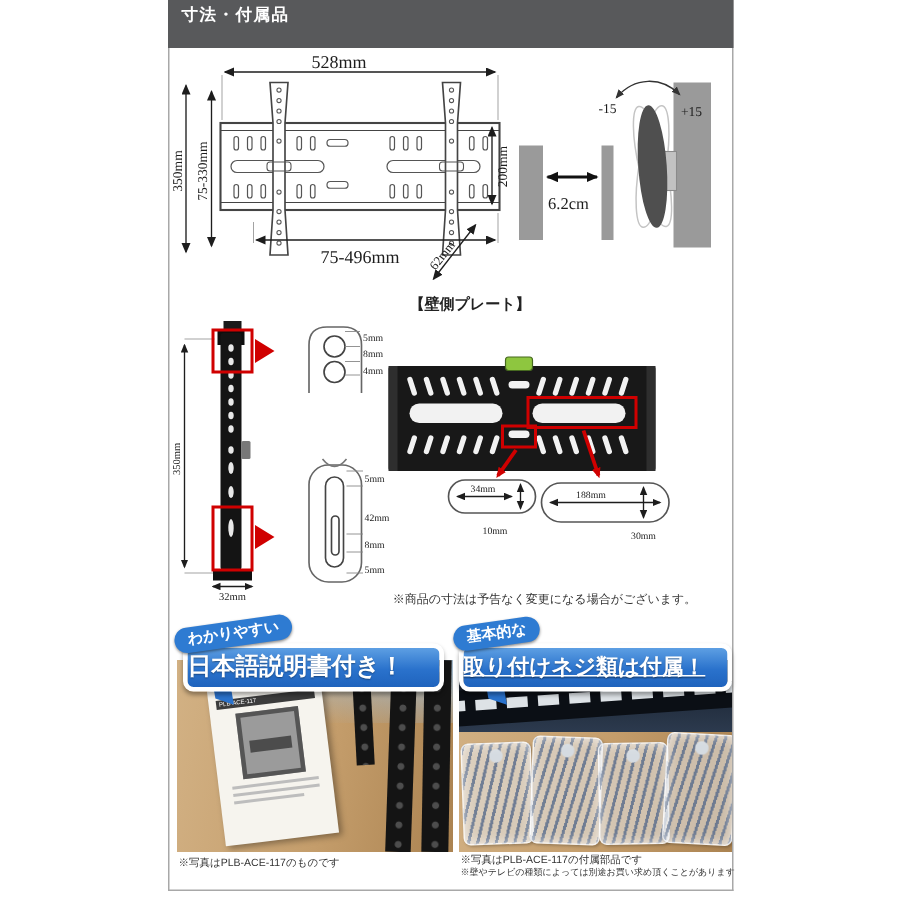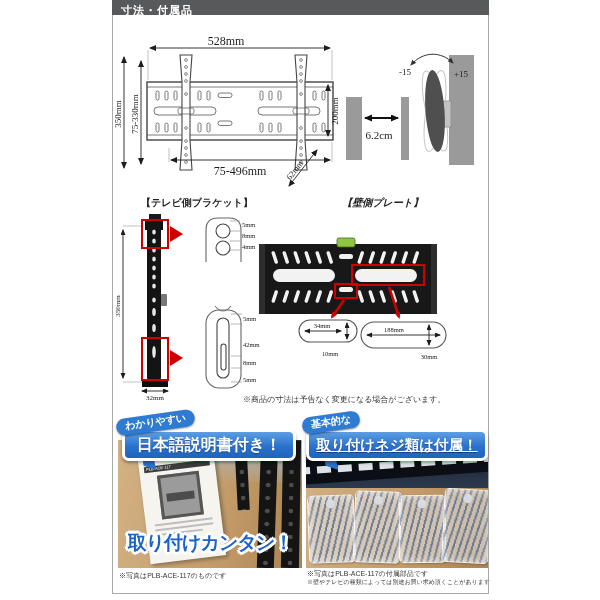--- a/index.html
+++ b/index.html
@@ -1,33 +1,33 @@
 <!DOCTYPE html>
 <html><head>
 <meta charset="utf-8">
 <style>
   html,body{margin:0;padding:0;background:#fff;}
   body{font-family:"Liberation Sans",sans-serif;color:#222;}
   #page{position:relative;width:600px;height:600px;background:#fff;overflow:hidden;}
   #frame{position:absolute;left:112px;top:0;width:377px;height:594px;background:#fff;
          border:1px solid #a8a8a8;border-top:none;box-sizing:border-box;}
-  .hdr{position:absolute;left:-1px;top:0;width:377px;height:15px;background:#58595b;color:#fff;
+  .hdr{position:absolute;left:-1px;top:0;width:377px;height:32px;background:#58595b;color:#fff;
        font-size:11px;font-weight:bold;line-height:20px;padding-left:9px;letter-spacing:1px;box-sizing:border-box;}
   svg text{font-family:"Liberation Serif",serif;fill:#1d1d1d;}
   .jp-head{position:absolute;font-size:10px;font-weight:bold;color:#222;}
-  .note{position:absolute;left:130px;top:394px;width:240px;text-align:left;font-size:8px;color:#333;font-family:Liberation Serif, serif;}
+  .note{position:absolute;left:130px;top:394px;width:240px;text-align:center;font-size:8px;color:#333;font-family:Liberation Serif, serif;}
   
   .panel{position:absolute;top:416px;height:176px;}
   .ribbon{position:absolute;z-index:5;background:#2e7bd2;color:#fff;font-weight:bold;font-size:10px;
           padding:1px 9px 2px;border-radius:9px;transform:rotate(-8deg);
           box-shadow:0 1px 2px rgba(0,0,0,.45);white-space:nowrap;}
   .banner{position:absolute;z-index:4;height:26px;border:3px solid #fff;border-radius:7px;
           background:linear-gradient(180deg,#5d9fe3 0%,#2a72cc 55%,#1f63bd 100%);
           box-shadow:0 2px 3px rgba(0,0,0,.35);color:#fff;font-weight:bold;
-          text-align:center;line-height:26px;white-space:nowrap;
+          line-height:26px;white-space:nowrap;
           text-shadow:0 1px 1px rgba(0,0,0,.35);}
   .tail{position:absolute;z-index:3;width:13px;height:13px;background:#2a72cc;transform:rotate(18deg) skewX(28deg);}
   .photo{position:absolute;left:0;top:24px;overflow:hidden;
          background:linear-gradient(100deg,#d2b184 0%,#c49d6b 55%,#ab8351 100%);}
   .catch{position:absolute;z-index:6;left:0;width:100%;text-align:center;font-weight:bold;
          font-size:19px;color:#1a63c9;letter-spacing:-1px;
          text-shadow:-2px -2px 0 #fff,2px -2px 0 #fff,-2px 2px 0 #fff,2px 2px 0 #fff,
                      0 -2px 0 #fff,0 2px 0 #fff,-2px 0 0 #fff,2px 0 0 #fff,
                      0 3px 0 #fff,0 -3px 0 #fff,3px 0 0 #fff,-3px 0 0 #fff;}
   .cap{position:absolute;left:1px;font-size:7px;color:#333;white-space:nowrap;line-height:1.4;}
@@ -179,21 +179,20 @@
       <ellipse cx="96" cy="66" rx="9" ry="41" transform="rotate(-13 96 66)"></ellipse>
       <ellipse cx="96" cy="66" rx="9" ry="41" transform="rotate(9 96 66)"></ellipse>
     </g>
     <rect x="103" y="56" width="9" height="26" fill="#c2c2c2" stroke="#8a8a8a" stroke-width="0.7"></rect>
     <ellipse cx="96" cy="66" rx="9.5" ry="41" fill="#4f4f4f" transform="rotate(-4 96 66)"></ellipse>
     <path d="M72,20 C84,6 102,6 114,18" stroke="#333" stroke-width="1" fill="none" marker-start="url(#arrC)" marker-end="url(#arrC)"></path>
     <text x="66" y="30" font-size="9" text-anchor="middle" fill="#333">-15</text>
     <text x="122" y="32" font-size="9" text-anchor="middle" fill="#ffffff">+15</text>
   </svg>
 
-  <div class="jp-head" style="left:28px;top:196px;">【テレビ側ブラケット】</div>
   <svg style="position:absolute;left:0;top:210px;" width="150" height="192" viewBox="0 0 150 192">
     <defs>
       <marker id="arrD" markerWidth="6" markerHeight="6" refX="5" refY="2.5" orient="auto-start-reverse" markerUnits="userSpaceOnUse">
         <path d="M0,0 L6,2.5 L0,5 z" fill="#1d1d1d"></path>
       </marker>
     </defs>
     <g stroke="#999" stroke-width="0.6">
       <line x1="10" y1="16" x2="30" y2="16"></line>
           <line x1="10" y1="172" x2="30" y2="172"></line>
     </g>
@@ -254,21 +253,21 @@
       <line x1="118" y1="146" x2="129" y2="146"></line>
           <line x1="118" y1="158" x2="129" y2="158"></line>
       <line x1="118" y1="172" x2="129" y2="172"></line>
     </g>
     <text x="130" y="111" font-size="6.5">5mm</text>
     <text x="130" y="137" font-size="6.5">42mm</text>
     <text x="130" y="155" font-size="6.5">8mm</text>
     <text x="130" y="172" font-size="6.5">5mm</text>
   </svg>
 
-  <div class="jp-head" style="left:160px;top:196px;width:150px;text-align:right;font-style:italic;">【壁側プレート】</div>
+  <div class="jp-head" style="left:160px;top:196px;width:150px;text-align:left;">【壁側プレート】</div>
   <svg style="position:absolute;left:138px;top:210px;" width="239" height="185" viewBox="0 0 239 185">
     <defs>
       <marker id="arrE" markerWidth="6" markerHeight="6" refX="5" refY="2.5" orient="auto-start-reverse" markerUnits="userSpaceOnUse">
         <path d="M0,0 L6,2.5 L0,5 z" fill="#1d1d1d"></path>
       </marker>
       <marker id="arrR" markerWidth="7" markerHeight="7" refX="5" refY="3" orient="auto" markerUnits="userSpaceOnUse">
         <path d="M0,0 L7,3 L0,6 z" fill="#d00000"></path>
       </marker>
     </defs>
     <rect x="8" y="34" width="178" height="70" rx="2" fill="#181818"></rect>
@@ -337,21 +336,20 @@
       <div class="manual">
         <div class="manual-title">PLB-ACE-117</div>
         <div class="manual-illus">
           <div class="manual-illus-bar"></div>
         </div>
         <div class="manual-line"></div>
         <div class="manual-line"></div>
         <div class="manual-line" style="margin-right:20px;"></div>
       </div>
     </div>
-    <div class="catch" style="top:114px;">取り付けカンタン！</div>
     <div class="cap" style="top:155px;">※写真はPLB-ACE-117のものです</div>
   </div>
 
   <div class="panel" style="left:193px;width:182px;">
     <div class="ribbon" style="left:-4px;top:-2px;">基本的な</div>
     <div class="banner" style="left:0px;top:13px;width:176px;font-size:14.5px;text-decoration:underline;">取り付けネジ類は付属！</div>
     <div class="tail" style="left:18px;top:38px;"></div>
     <div class="photo" style="width:182px;height:128px;">
       <div class="navy"></div>
       <div class="platebar">

